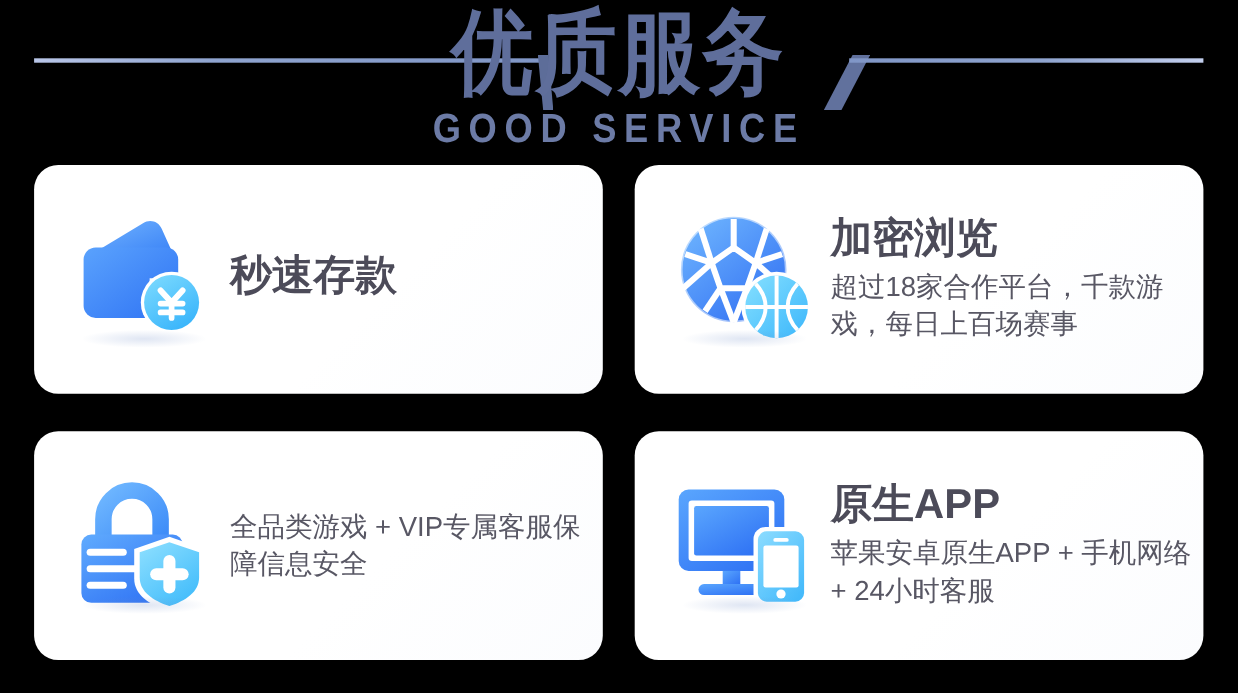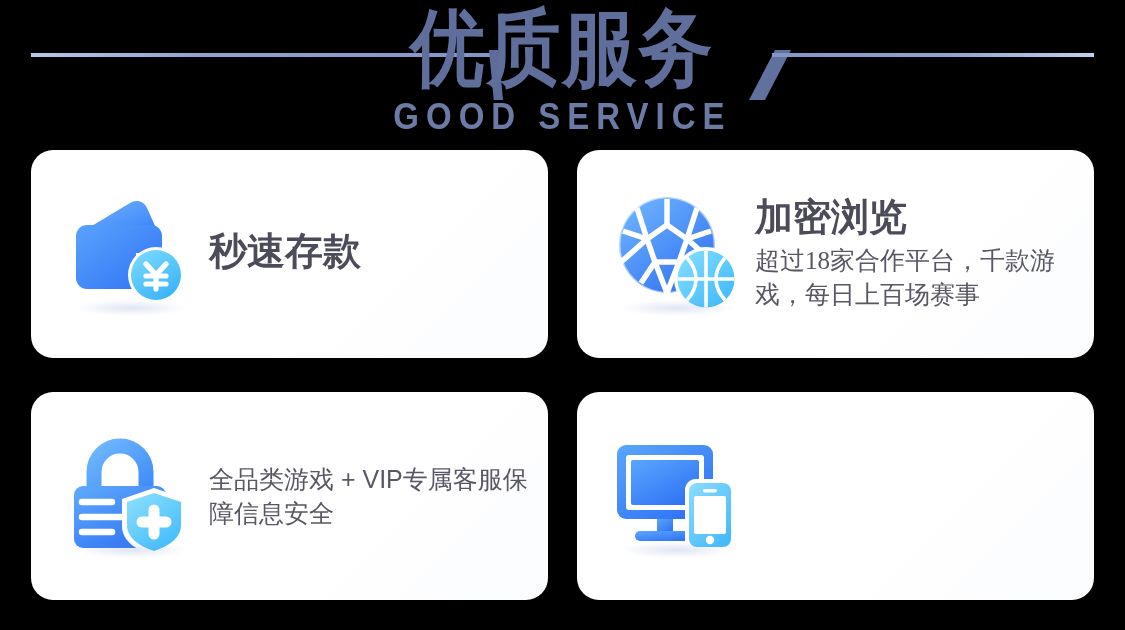--- a/index.html
+++ b/index.html
@@ -67,21 +67,21 @@
   }
   .texts{display:flex;flex-direction:column;justify-content:center;padding-left:8px;}
   .card-title{
     font-size:38px;line-height:1.12;font-weight:700;color:#4c4b59;
     letter-spacing:0px;margin:0 0 6px 0;white-space:nowrap;
   }
   .card-desc{
     font-size:25px;line-height:1.36;color:#585764;font-weight:400;
     max-width:330px;
   }
-  .card-desc.wide{max-width:345px;font-family:Liberation Serif, serif;}
+  .card-desc.wide{max-width:345px;}
 
   
   .puddle{
     position:absolute;left:14px;bottom:8px;width:112px;height:16px;
     background:radial-gradient(ellipse at center,rgba(110,140,200,.22) 0%,rgba(110,140,200,0) 72%);
     pointer-events:none;
   }
 </style>
 </head>
 <body>
@@ -248,17 +248,19 @@
           <rect x="22" y="90" width="60" height="10" rx="5" fill="url(#g-mon)"></rect>
 
           <rect x="72" y="38" width="50" height="72" rx="11" fill="#ffffff"></rect>
           <rect x="76" y="42" width="42" height="64" rx="8" fill="url(#g-phone)"></rect>
           <rect x="81" y="55" width="32" height="38" rx="2" fill="#ffffff"></rect>
           <rect x="90" y="48" width="14" height="3.6" rx="1.8" fill="#ffffff"></rect>
           <circle cx="97" cy="99" r="4.2" fill="#ffffff"></circle>
         </svg>
       </div>
       <div class="texts">
+        <div class="card-title">原生APP</div>
+        <div class="card-desc">苹果安卓原生APP + 手机网络 + 24小时客服</div>
       </div>
     </div>
 
   </div>
 </div>
 
 </body></html>

